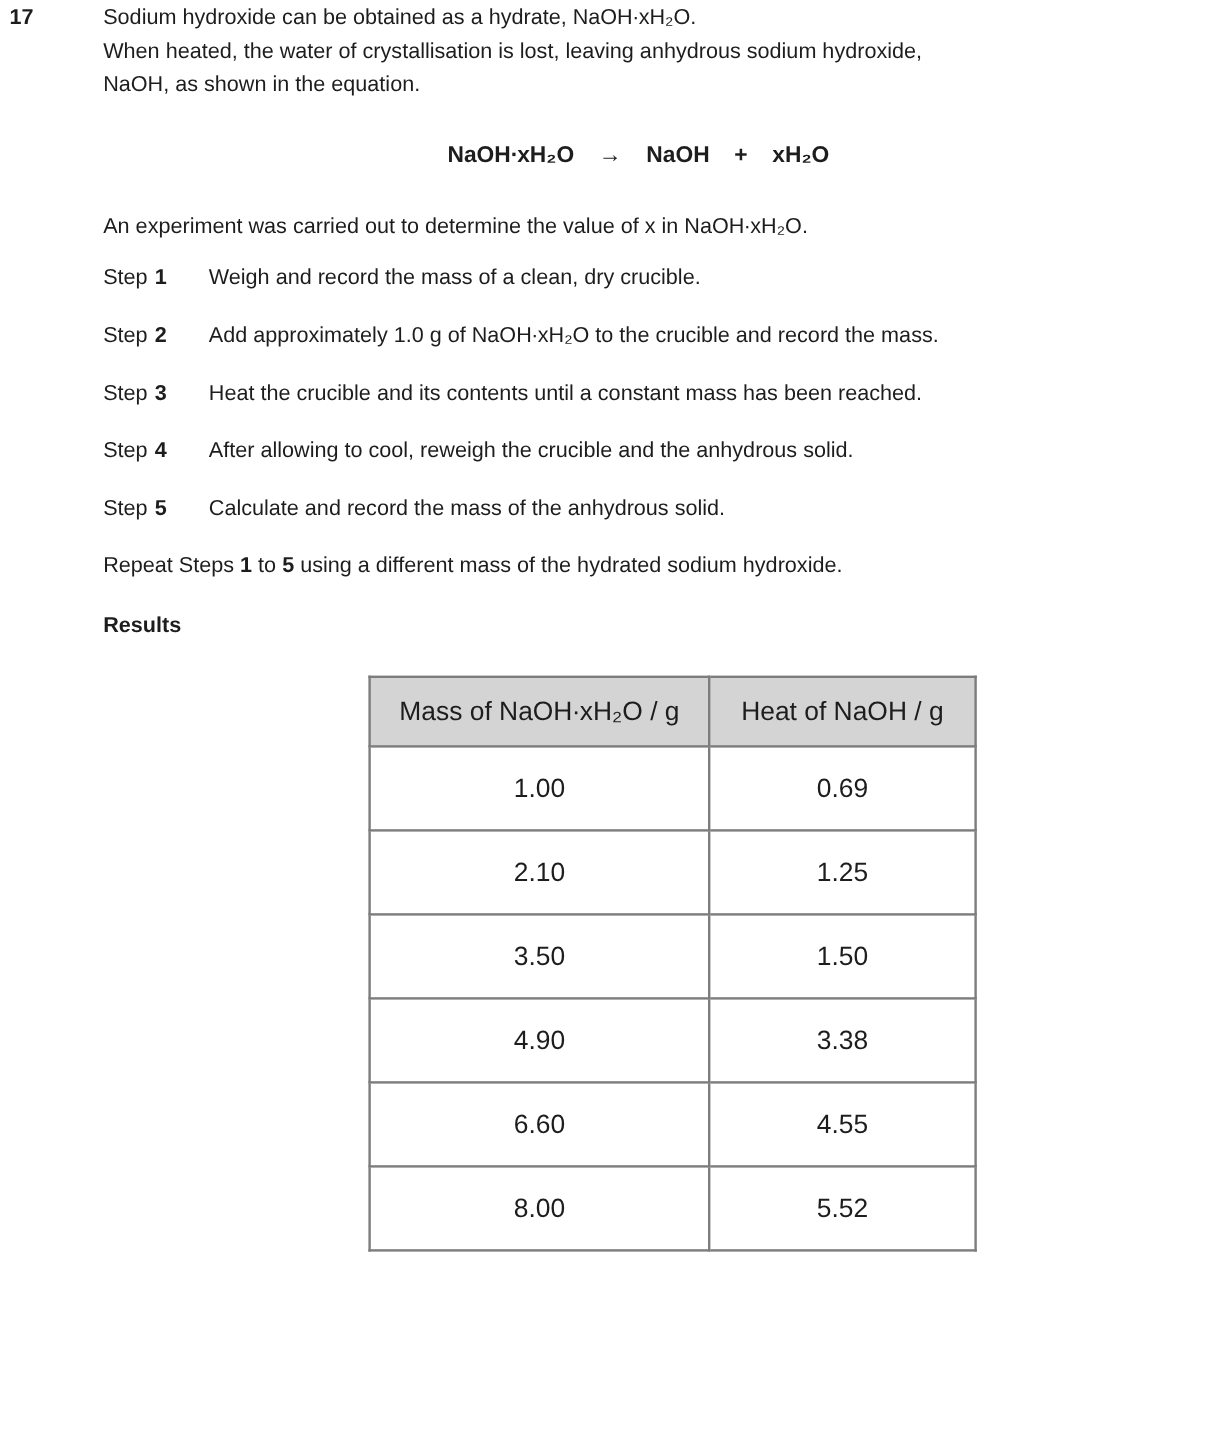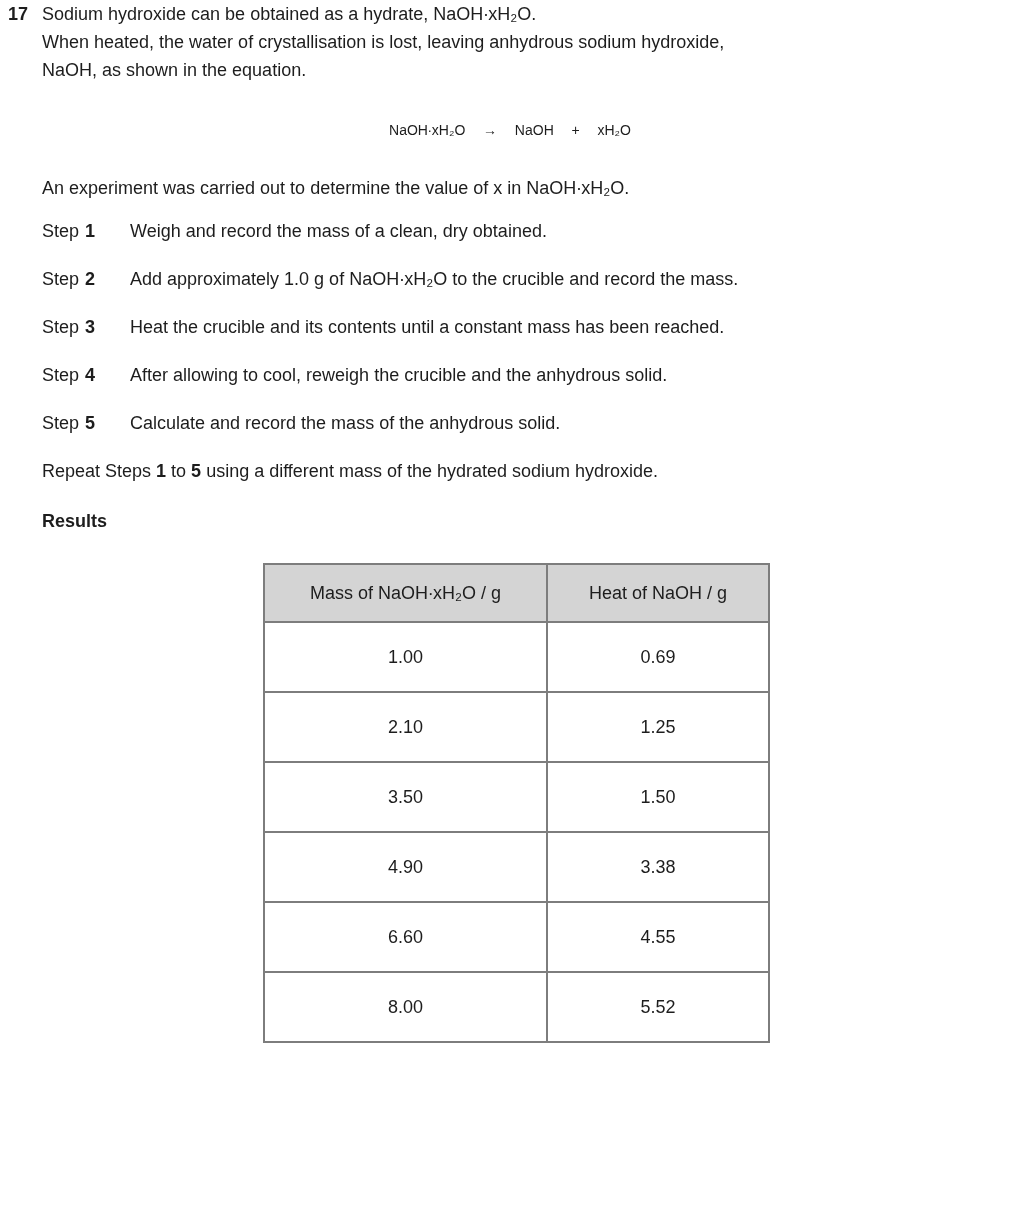--- a/index.html
+++ b/index.html
@@ -24,31 +24,32 @@
     padding: 0 36px 0 8px;
     overflow: hidden;
   }
   .question { display: flex; }
   .qnum {
     width: 34px;
     flex: none;
     font-weight: bold;
     line-height: 28px;
   }
-  .qbody { flex: 1; min-width: 0; }
+  .qbody { flex: 1; min-width: 0; margin-left: 44px; }
 
   .intro-line { line-height: 28px; }
 
   .equation {
     margin-top: 32px;
     text-align: center;
     white-space: pre;
     word-spacing: 5px;
-    font-size: 14px;
+    font-size: 19px;
     line-height: 28px;
+    font-weight: bold;
   }
 
   .experiment { margin-top: 30px; line-height: 28px; }
 
   .heading {
     margin-top: 20px;
     line-height: 28px;
     font-weight: bold;
   }
 
@@ -72,21 +73,21 @@
     margin: 28px 0 0 221px;
     table-layout: fixed;
   }
   .results-table col.c1 { width: 283px; }
   .results-table col.c2 { width: 222px; }
   .results-table th, .results-table td {
     border: 2px solid var(--table-border);
     text-align: center;
     vertical-align: middle;
     font-weight: normal;
-    font-size: 18px;
+    font-size: 22px;
     color: var(--text);
     padding: 0;
   }
   .results-table th {
     background: var(--header-bg);
     height: 58px;
   }
   .results-table td { height: 70px; }
 </style>
 </head>
@@ -104,21 +105,21 @@
       </div>
 
       <div class="equation">NaOH∙xH₂O  →  NaOH  +  xH₂O</div>
 
       <div class="experiment">An experiment was carried out to determine the value of x in NaOH∙xH₂O.</div>
 
 
       <div class="steps">
         <div class="step">
           <span class="step-label"><span>Step</span><span class="step-num">1</span></span>
-          <span class="step-text">Weigh and record the mass of a clean, dry obtained.</span>
+          <span class="step-text">Weigh and record the mass of a clean, dry crucible.</span>
         </div>
         <div class="step">
           <span class="step-label"><span>Step</span><span class="step-num">2</span></span>
           <span class="step-text">Add approximately 1.0 g of NaOH∙xH₂O to the crucible and record the mass.</span>
         </div>
         <div class="step">
           <span class="step-label"><span>Step</span><span class="step-num">3</span></span>
           <span class="step-text">Heat the crucible and its contents until a constant mass has been reached.</span>
         </div>
         <div class="step">

